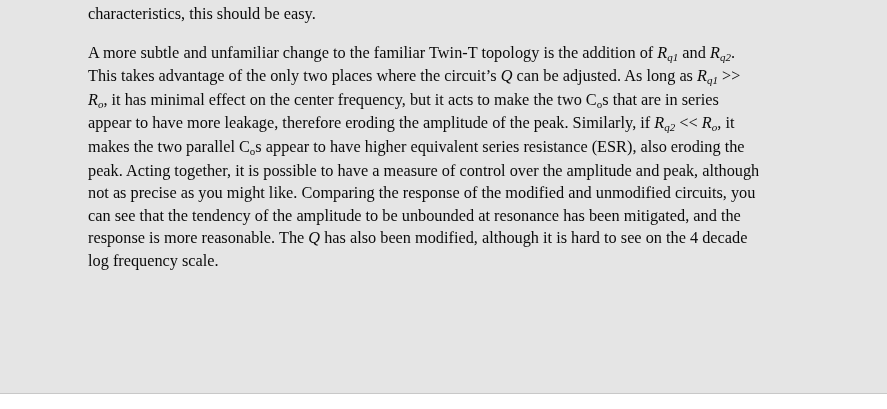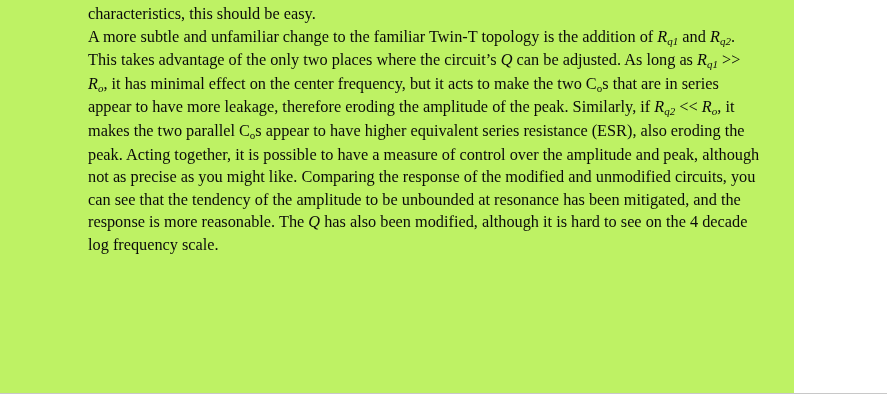--- a/index.html
+++ b/index.html
@@ -8,23 +8,23 @@
   }
   body {
     width: 887px;
     height: 409px;
     background: #ffffff;
     font-family: "Liberation Serif", serif;
     overflow: hidden;
   }
   .page {
     position: relative;
-    width: 794px;
+    width: 887px;
     height: 409px;
-    background: #bef264;
+    background: #e5e5e5;
     box-sizing: border-box;
     text-decoration: underline;
   }
   .content {
     position: absolute;
     left: 88px;
     top: 0px;
     width: 672px;
   }
   p.para {
@@ -32,20 +32,21 @@
     font-size: 16.3px;
     line-height: 22.6px;
     color: #0a0a0a;
     text-align: left;
     font-family: "Liberation Serif", serif;
   }
   p.first {
     padding-top: 3px;
   }
   p.second {
+    margin-top: 16px;
   }
   .it {
     font-style: italic;
   }
   sub {
     font-size: 11px;
     vertical-align: baseline;
     position: relative;
     top: 3px;
   }

